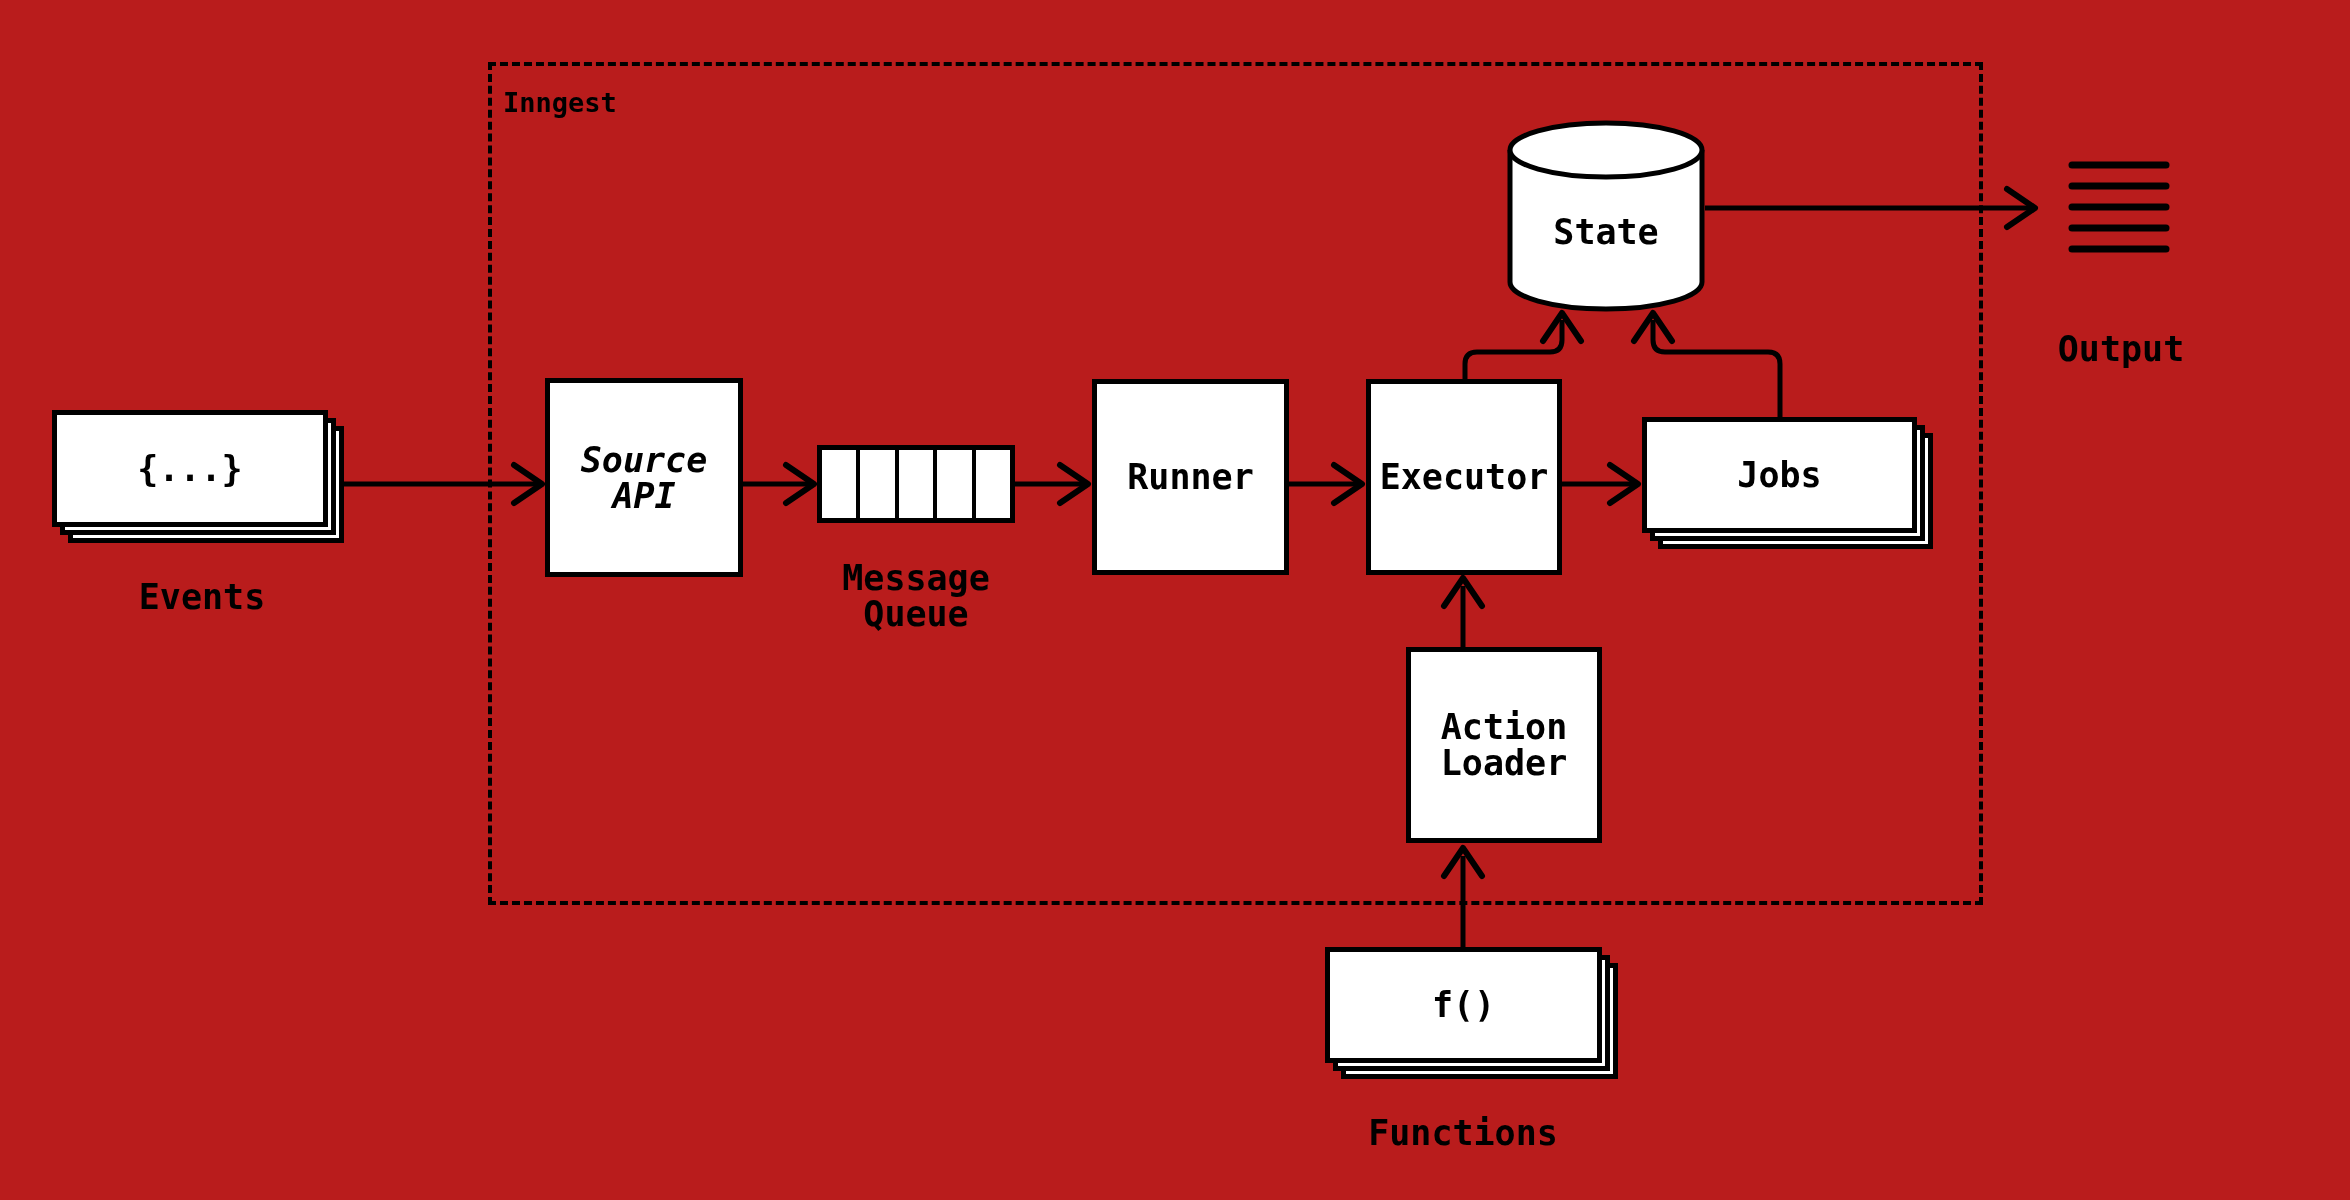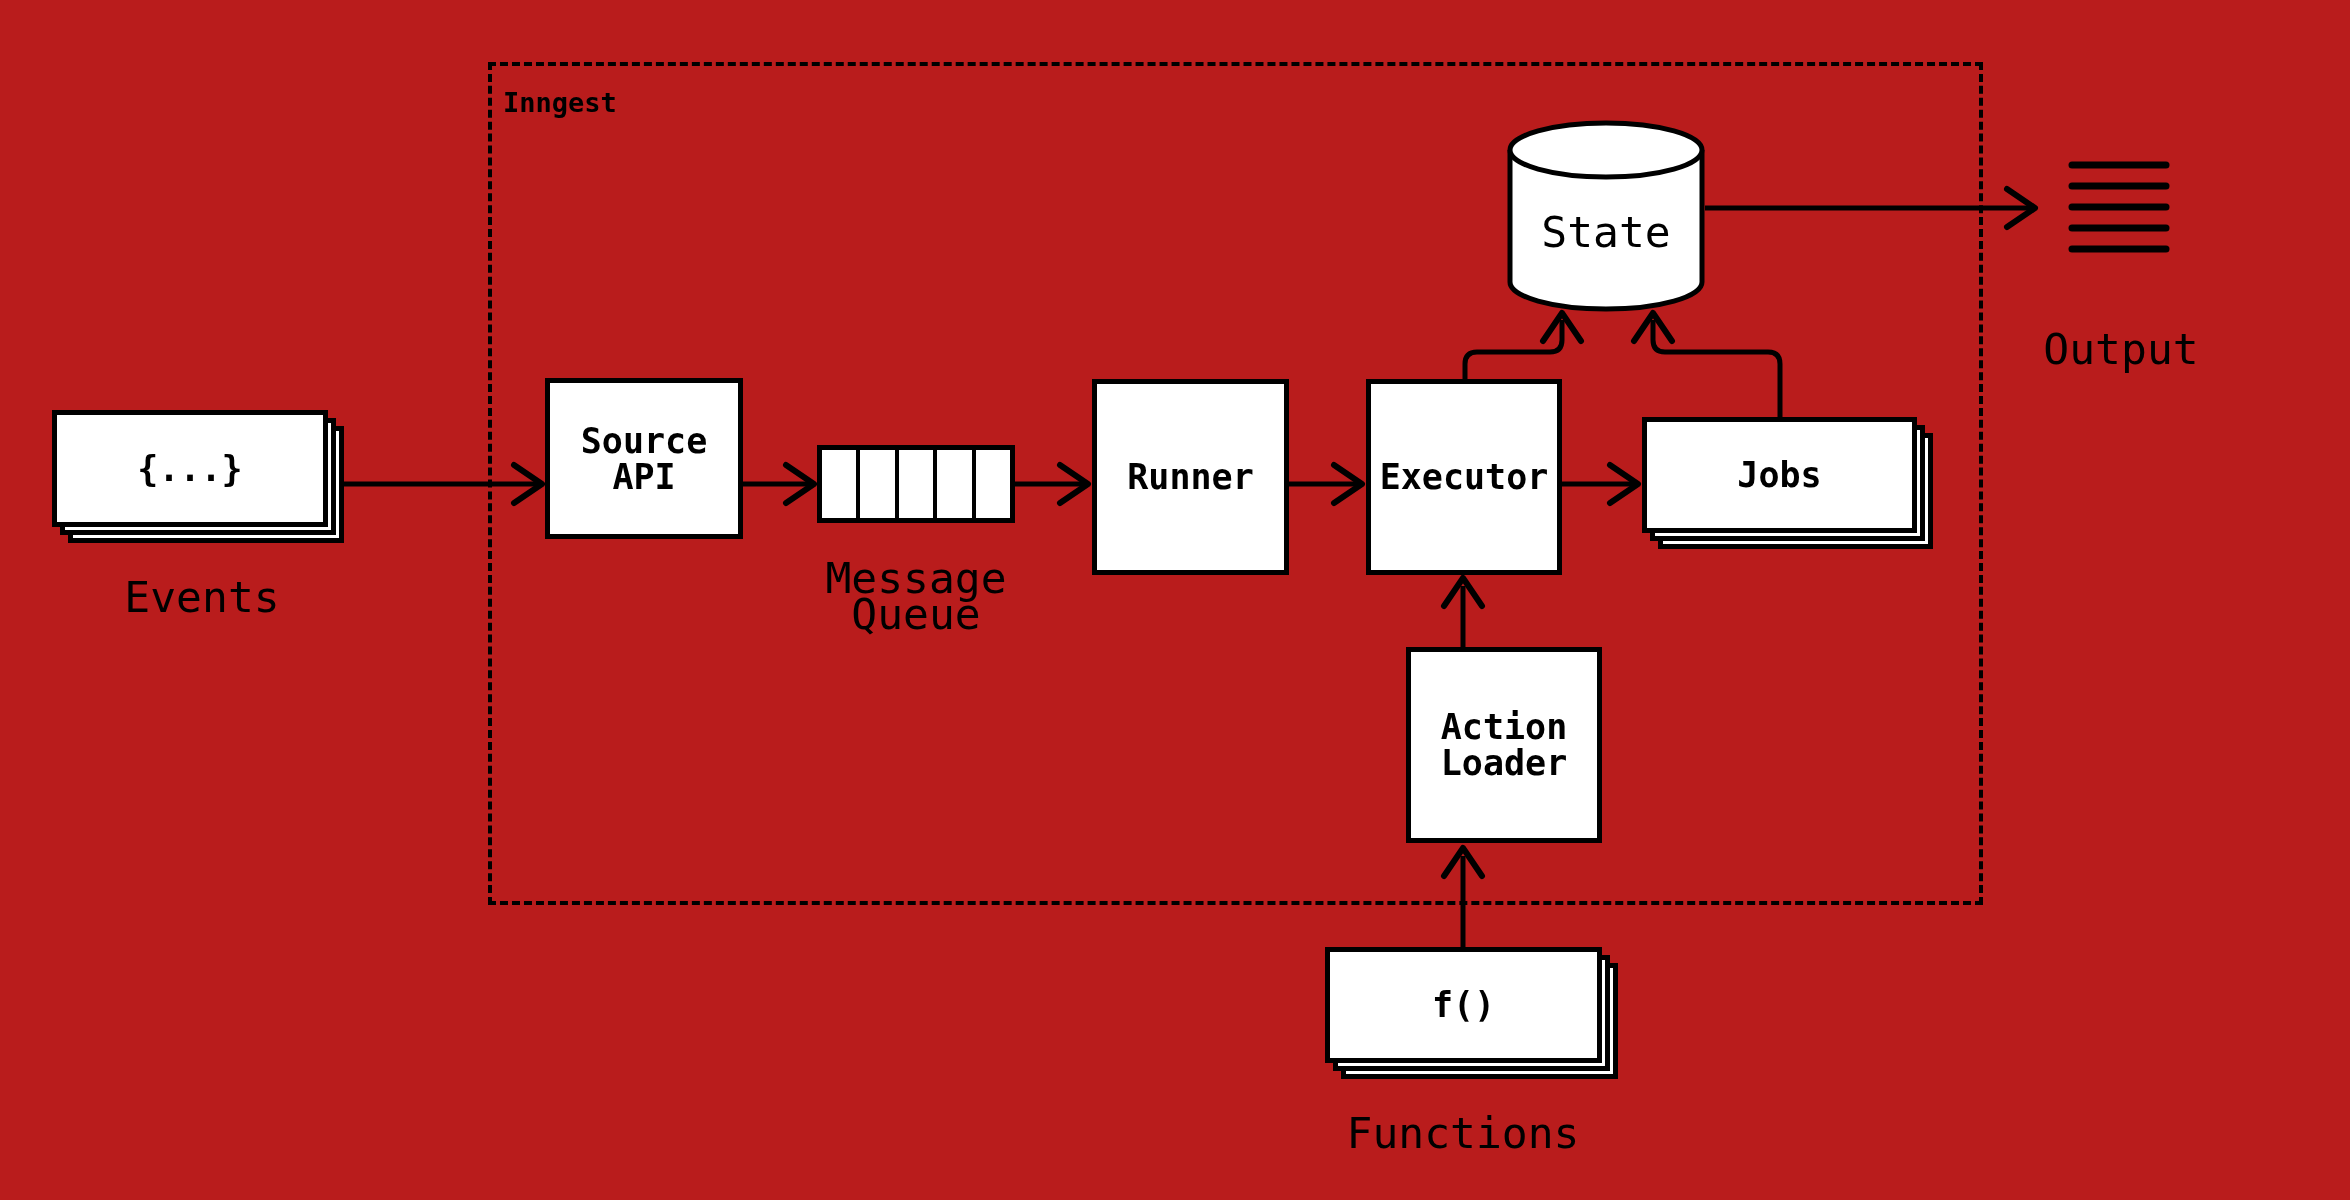--- a/index.html
+++ b/index.html
@@ -6,21 +6,21 @@
   .canvas{position:relative;width:2350px;height:1200px;background:#b91c1c;overflow:hidden;
           font-family:"DejaVu Sans Mono",monospace;color:#000;}
   .layer{position:absolute;left:0;top:0;width:2350px;height:1200px;}
   .dashed-box{position:absolute;border:4px dashed #000;background:transparent;}
   .box{position:absolute;border:5px solid #000;background:#fff;display:flex;
        align-items:center;justify-content:center;text-align:center;
        font-weight:bold;font-size:35px;line-height:36px;white-space:pre-line;box-sizing:border-box;}
   .card{position:absolute;border:5px solid #000;background:#fff;box-sizing:border-box;}
   .card-text{display:flex;width:100%;height:100%;align-items:center;justify-content:center;
        font-weight:bold;font-size:35px;white-space:pre-line;}
-  .lbl{position:absolute;font-weight:normal;font-size:43px;line-height:36px;text-align:center;
+  .lbl{position:absolute;font-weight:bold;font-size:35px;line-height:36px;text-align:center;
        white-space:pre-line;display:flex;align-items:center;justify-content:center;}
   .title-lbl{position:absolute;font-weight:bold;font-size:27px;line-height:34px;}
   .queue{position:absolute;border:5px solid #000;background:#fff;display:flex;box-sizing:border-box;}
   .queue .cell{flex:1;border-right:4px solid #000;background:#fff;}
   .queue .cell:last-child{border-right:none;}
   svg{position:absolute;left:0;top:0;}
   .stroke{fill:none;stroke:#000;stroke-width:5;}
   .head{fill:none;stroke:#000;stroke-width:6;stroke-linecap:round;stroke-linejoin:round;}
   .cyl{fill:#fff;stroke:#000;stroke-width:5;}
   .outline{fill:none;stroke:#000;stroke-width:7;stroke-linecap:round;}
@@ -92,21 +92,21 @@
   <div class="dashed-box" style="left:488px;top:62px;width:1487px;height:835px;"></div>
   <div class="title-lbl" style="left:503px;top:86px;">Inngest</div>
 
   <div class="card" style="left:68px;top:426px;width:276px;height:117px;"></div>
   <div class="card" style="left:60px;top:418px;width:276px;height:117px;"></div>
   <div class="card" style="left:52px;top:410px;width:276px;height:117px;">
     <div class="card-text">{...}</div>
   </div>
   <div class="lbl" style="left:102px;top:577px;width:200px;height:40px;">Events</div>
 
-  <div class="box" style="left:545px;top:378px;width:198px;height:161px;">
+  <div class="box" style="left:545px;top:378px;width:198px;height:199px;font-style:italic;">
     <span>Source
 API</span>
   </div>
 
   <div class="queue" style="left:817px;top:445px;width:198px;height:78px;">
     <div class="cell"></div>
     <div class="cell"></div>
     <div class="cell"></div>
     <div class="cell"></div>
     <div class="cell"></div>

